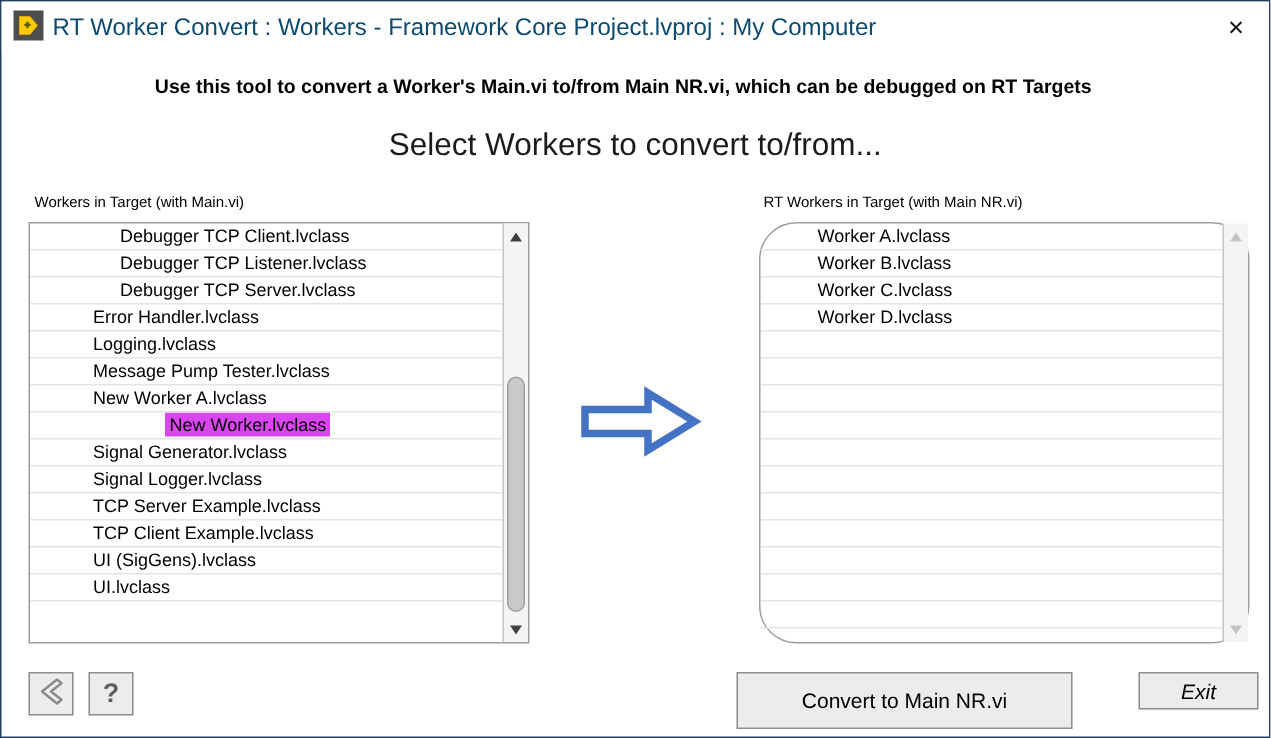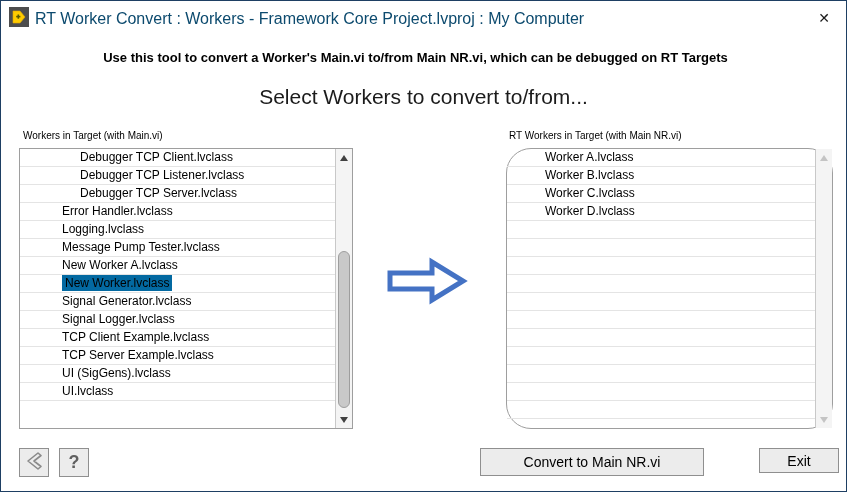--- a/index.html
+++ b/index.html
@@ -57,21 +57,21 @@
   .listbox.right { left:505px; width:327px;border-radius:25px; }
 
   .rows { position:absolute; top:0; left:0; right:17px; bottom:0; overflow:hidden; }
   .row {
     height:18px; line-height:17px; font-size:12px; color:#000;
     border-bottom:1px solid #e4e4e4; white-space:nowrap; overflow:hidden;
   }
   .row.ind1 { padding-left:42px; }
   .row.ind2 { padding-left:60px; }
   .row.indR { padding-left:38px; }
-  .sel { background:#0369a1; padding:1px 3px; }
+  .sel { background:#d946ef; padding:1px 3px;margin-left:48px; }
 
   
   .scrollbar {
     position:absolute; top:0; right:0; width:17px; bottom:0;
     background:#f4f4f4; border-left:1px solid #c8c8c8;
   }
   .sb-btn {
     position:absolute; left:0; right:0; height:17px;
     display:flex; align-items:center; justify-content:center;
   }
@@ -90,22 +90,22 @@
   .convert-arrow { position:absolute; left:385px; top:256px; }
 
   
   .btn {
     position:absolute; background:#ececec; border:1px solid #8f8f8f;
     display:flex; align-items:center; justify-content:center;
     font-size:14px; color:#000; cursor:pointer;
   }
   .btn-back { left:18px; top:447px; width:30px; height:29px; }
   .btn-help { left:58px; top:447px; width:30px; height:29px; font-size:18px; font-weight:bold; color:#5f5f5f; }
-  .btn-convert { left:479px; top:447px; width:224px; height:28px; }
-  .btn-exit { left:758px; top:447px; width:80px; height:25px; }
+  .btn-convert { left:490px; top:447px; width:224px; height:38px; }
+  .btn-exit { left:758px; top:447px; width:80px; height:25px;font-style:italic; }
 </style>
 </head>
 <body>
 
 <div class="window">
 
   <div class="titlebar">
     <div class="app-icon">
       <svg width="16" height="16" viewBox="0 0 16 16">
         <polygon points="2,2 9,2 14,8 9,14 2,14" fill="#FFCC00" stroke="#E6A800" stroke-width="0.6"></polygon>
@@ -128,22 +128,22 @@
         <div class="row ind2"><span>Debugger TCP Client.lvclass</span></div>
         <div class="row ind2"><span>Debugger TCP Listener.lvclass</span></div>
         <div class="row ind2"><span>Debugger TCP Server.lvclass</span></div>
         <div class="row ind1"><span>Error Handler.lvclass</span></div>
         <div class="row ind1"><span>Logging.lvclass</span></div>
         <div class="row ind1"><span>Message Pump Tester.lvclass</span></div>
         <div class="row ind1"><span>New Worker A.lvclass</span></div>
         <div class="row ind1"><span class="sel">New Worker.lvclass</span></div>
         <div class="row ind1"><span>Signal Generator.lvclass</span></div>
         <div class="row ind1"><span>Signal Logger.lvclass</span></div>
+        <div class="row ind1"><span>TCP Server Example.lvclass</span></div>
         <div class="row ind1"><span>TCP Client Example.lvclass</span></div>
-        <div class="row ind1"><span>TCP Server Example.lvclass</span></div>
         <div class="row ind1"><span>UI (SigGens).lvclass</span></div>
         <div class="row ind1"><span>UI.lvclass</span></div>
       </div>
     <div class="scrollbar">
       <div class="sb-btn up">
           <div class="tri-up"></div>
         </div>
       <div class="sb-thumb"></div>
       <div class="sb-btn down">
           <div class="tri-down"></div>

